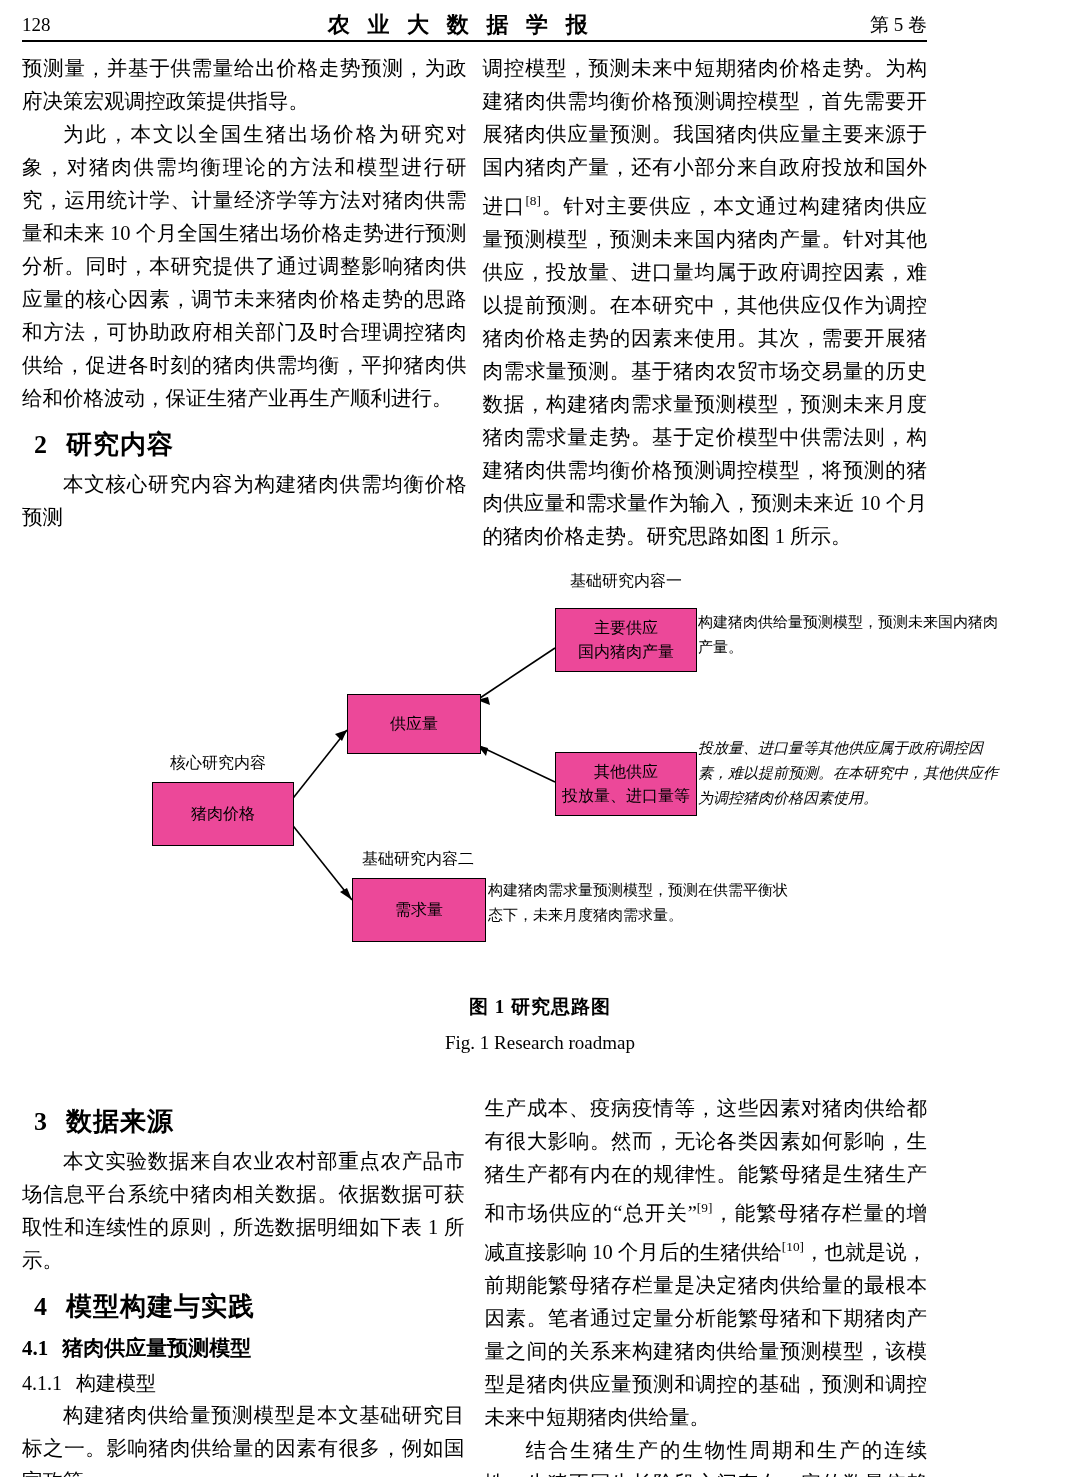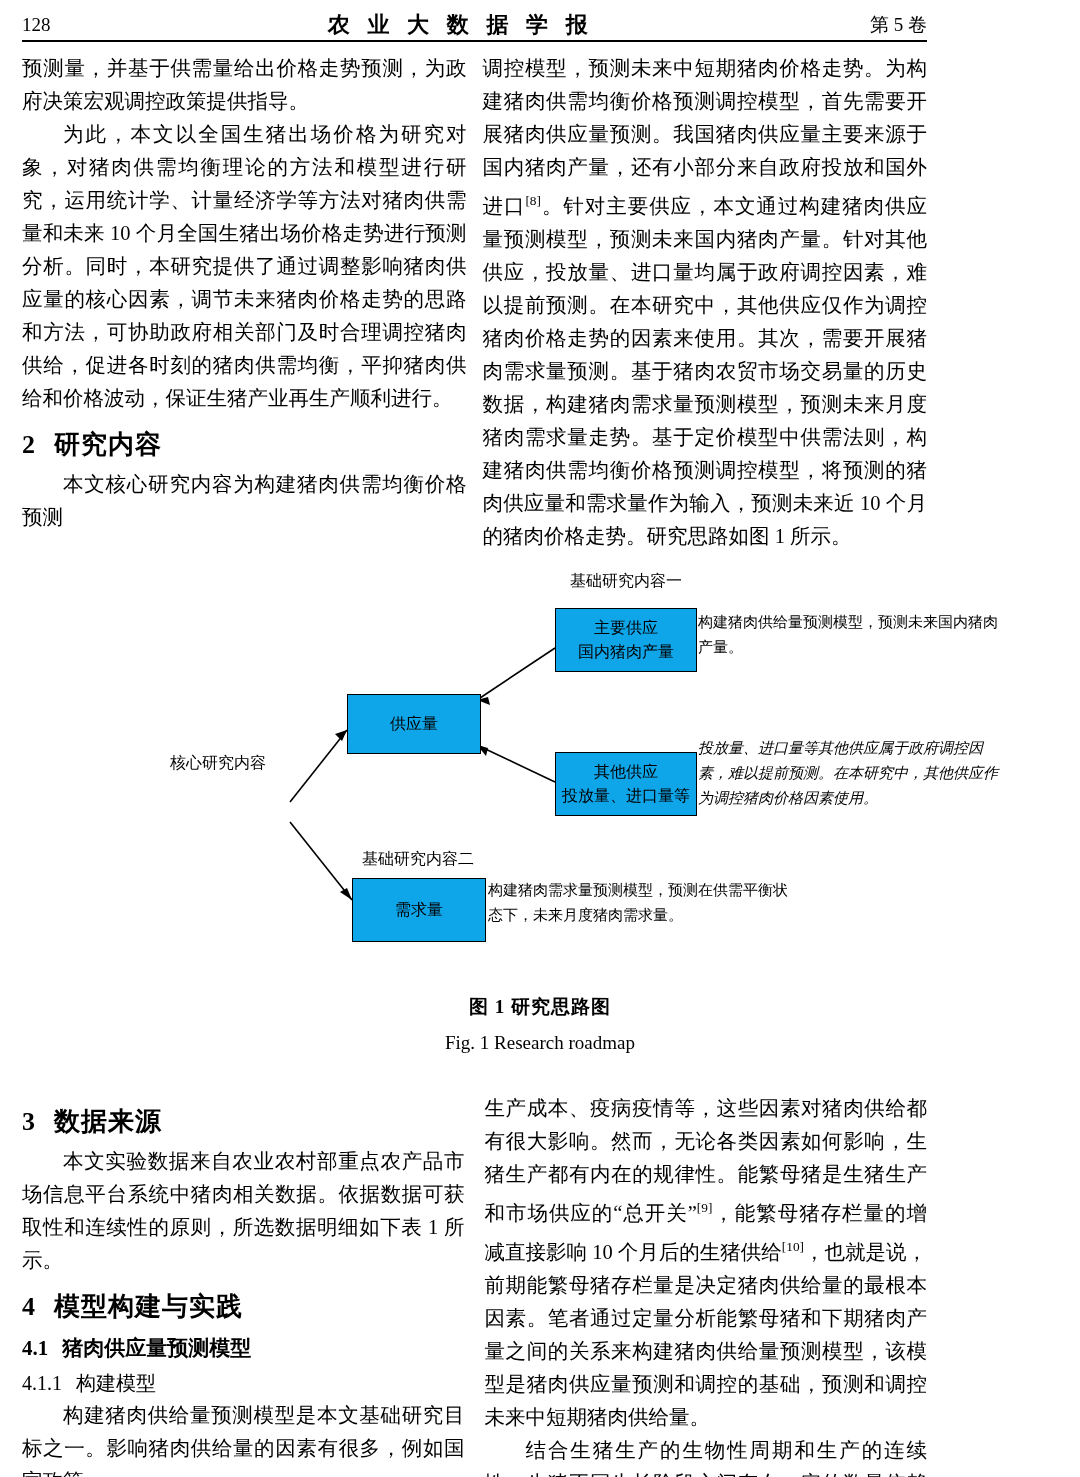--- a/index.html
+++ b/index.html
@@ -56,21 +56,21 @@
     font-size: 20.5px;
     line-height: 33px;
     text-align: justify;
     text-justify: inter-ideograph;
     text-indent: 2em;
   }
   p.no-indent { text-indent: 0; }
   .sec-h1 {
     font-size: 26px;
     font-weight: bold;
-    margin: 12px 0 6px 0;
+    margin: 12px 0 6px 12px;
     letter-spacing: 1px;
   }
   .sec-h1 .num { margin-right: 18px; }
   .sec-h2 {
     font-size: 21px;
     font-weight: bold;
     margin: 10px 0 2px 0;
   }
   .sec-h2 .num { margin-right: 14px; font-weight: bold; }
   .sec-h3 {
@@ -85,21 +85,21 @@
     position: absolute;
     left: 22px;
     top: 560px;
     width: 1036px;
     height: 500px;
   }
   .fig-canvas { position: absolute; inset: 0; }
   .node {
     position: absolute;
     border: 1.6px solid #000;
-    background: #0ea5e9;
+    background: #ec4899;
     display: flex;
     align-items: center;
     justify-content: center;
     text-align: left;
     font-size: 16px;
     line-height: 24px;
     font-family: "Liberation Serif", serif;
   }
   .flabel {
     position: absolute;
@@ -172,20 +172,23 @@
       <polygon points="455,140 466,137 468,145" fill="#000"></polygon>
 
       <line x1="533" y1="222" x2="455" y2="185" stroke="#000" stroke-width="1.6"></line>
       <polygon points="455,185 466,188 464,196" fill="#000"></polygon>
     </svg>
 
     <div class="flabel" style="left:148px; top:192px;">核心研究内容</div>
     <div class="flabel" style="left:548px; top:10px;">基础研究内容一</div>
     <div class="flabel" style="left:340px; top:288px;">基础研究内容二</div>
 
+    <div class="node" style="left:130px; top:222px; width:140px; height:62px;">
+      <span>猪肉价格</span>
+    </div>
 
     <div class="node" style="left:325px; top:134px; width:132px; height:58px;">
       <span>供应量</span>
     </div>
 
     <div class="node" style="left:533px; top:48px; width:140px; height:62px; flex-direction:column;">
       <span>主要供应</span>
       <span>国内猪肉产量</span>
     </div>
 

